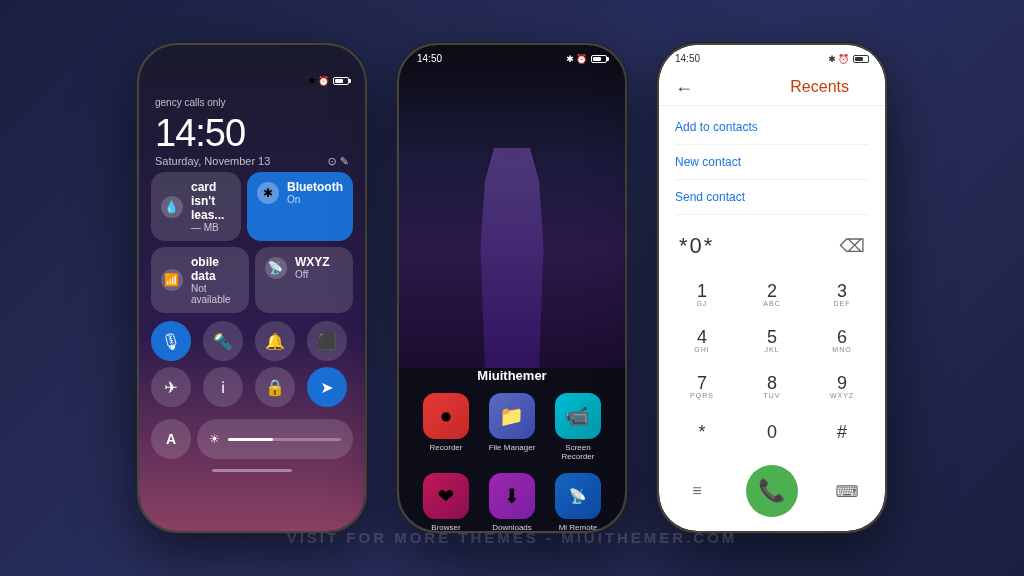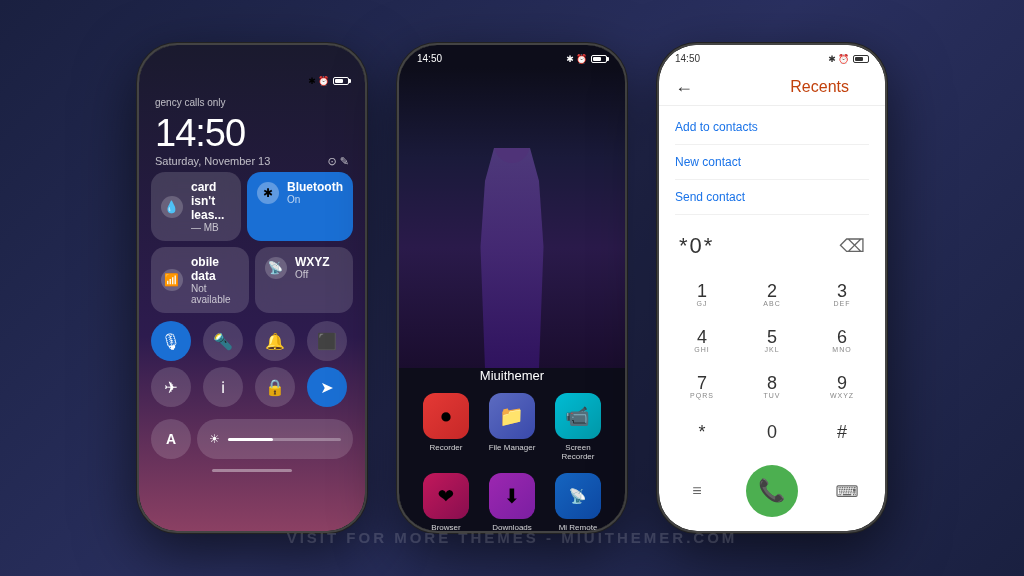--- a/index.html
+++ b/index.html
@@ -238,21 +238,21 @@
     .p2-wallpaper-bg {
       position: absolute;
       inset: 0;
       background: linear-gradient(180deg, #0d0d1a 0%, #1a1a3a 30%, #2a1a4a 60%, #1a0d2e 100%);
     }
 
     .folder-label {
       text-align: center;
       color: #fff;
       font-size: 13px;
-      font-weight: 400;
+      font-weight: 700;
       margin-bottom: 10px;
       position: relative;
       z-index: 2;
     }
 
     .app-grid {
       padding: 0 20px;
       display: grid;
       grid-template-columns: repeat(3, 1fr);
       gap: 12px;

